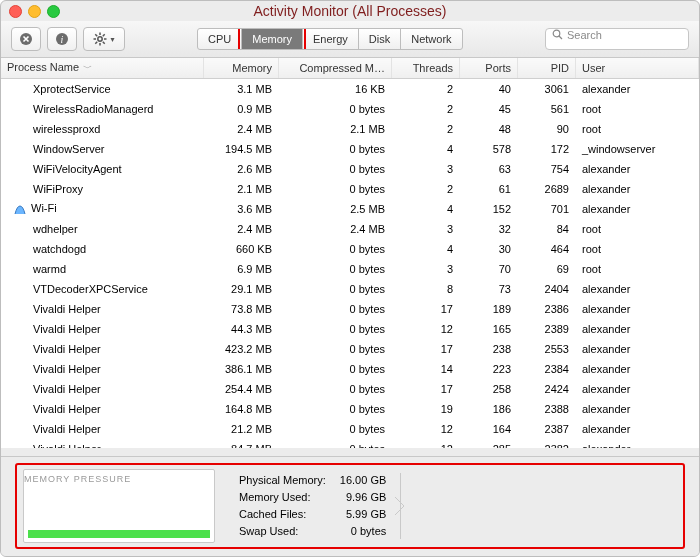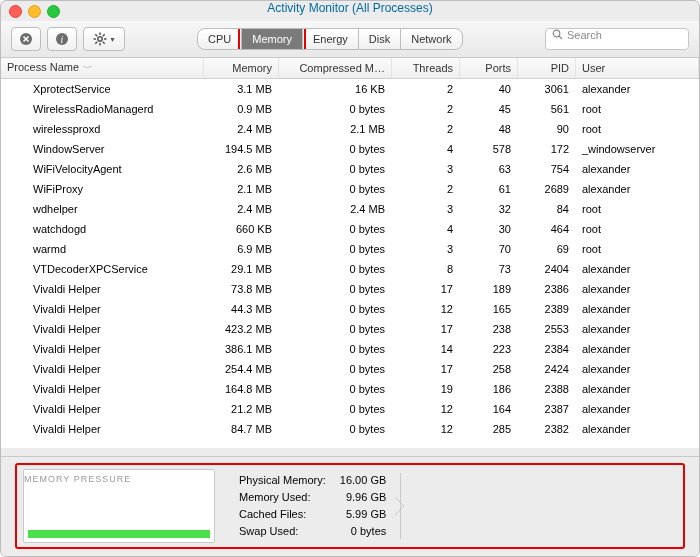--- a/index.html
+++ b/index.html
@@ -1,25 +1,25 @@
 <!DOCTYPE html>
 <html><head>
 <meta charset="utf-8">
 <style>
   html,body{margin:0;padding:0;font-family:-apple-system,Helvetica,Arial,sans-serif;font-size:11px;color:#000;background:#fff;}
   .window{width:700px;height:557px;position:relative;background:#ececec;border:1px solid #bdbdbd;border-radius:6px;overflow:hidden;box-sizing:border-box;}
-  .titlebar{height:20px;display:flex;align-items:flex-start;justify-content:center;position:relative;font-size:12px;color:#0369a1;}
+  .titlebar{height:20px;display:flex;align-items:center;justify-content:center;position:relative;font-size:14px;color:#7f1d1d;}
   .traffic{position:absolute;left:8px;top:4px;display:flex;gap:6px;}
   .tl{width:11px;height:11px;border-radius:50%;}
   .tl.red{background:#ff5f57;border:1px solid #e24238;}
   .tl.amb{background:#ffbd2e;border:1px solid #e1a116;}
   .tl.grn{background:#28c940;border:1px solid #1dad2b;}
   .toolbar{height:36px;display:flex;align-items:center;padding:0 10px;gap:6px;background:linear-gradient(#f7f7f7,#e8e8e8);border-bottom:1px solid #c8c8c8;}
   .tbtn{width:28px;height:22px;border:1px solid #bdbdbd;border-radius:4px;background:linear-gradient(#fff,#f0f0f0);display:flex;align-items:center;justify-content:center;color:#555;}
-  .seg{display:flex;border:1px solid #bdbdbd;border-radius:8px;overflow:hidden;background:linear-gradient(#fff,#f0f0f0);}
+  .seg{display:flex;border:1px solid #bdbdbd;border-radius:3px;overflow:hidden;background:linear-gradient(#fff,#f0f0f0);}
   .seg-item{padding:4px 10px;border-right:1px solid #bdbdbd;color:#333;position:relative;}
   .seg-item:last-child{border-right:none;}
   .seg-item.active{background:#7a7a7a;color:#fff;}
   .hl-red{position:absolute;inset:-4px -4px -4px -4px;border:2px solid #e60000;border-radius:3px;pointer-events:none;}
   .search{margin-left:auto;width:130px;height:20px;border:1px solid #c6c6c6;border-radius:4px;background:#fff;display:flex;padding:0 6px;color:#8a8a8a;gap:4px;}
   .table{height:390px;overflow:auto;background:#fff;}
   table{width:100%;border-collapse:collapse;font-size:11px;}
   th{background:linear-gradient(#fafafa,#efefef);border-bottom:1px solid #cfcfcf;border-right:1px solid #e3e3e3;padding:3px 6px;text-align:left;font-weight:400;color:#333;position:sticky;top:0;white-space:nowrap;}
   th.num,td.num{text-align:right;}
   td{padding:2px 6px;height:16px;white-space:nowrap;border-right:1px solid rgba(0,0,0,0);}
@@ -159,20 +159,31 @@
             <td class="num">754</td>
             <td>alexander</td>
           </tr>
           <tr>
             <td class="pn">WiFiProxy</td>
             <td class="num">2.1 MB</td>
             <td class="num">0 bytes</td>
             <td class="num">2</td>
             <td class="num">61</td>
             <td class="num">2689</td>
+            <td>alexander</td>
+          </tr>
+          <tr>
+            <td class="pn"><span class="ico"><svg width="14" height="14">
+                  <path d="M2 12 Q4 4 7 4 Q10 4 12 12" fill="#6bb6ff" stroke="#3a7ac0"></path>
+                </svg></span>Wi-Fi</td>
+            <td class="num">3.6 MB</td>
+            <td class="num">2.5 MB</td>
+            <td class="num">4</td>
+            <td class="num">152</td>
+            <td class="num">701</td>
             <td>alexander</td>
           </tr>
           <tr>
             <td class="pn">wdhelper</td>
             <td class="num">2.4 MB</td>
             <td class="num">2.4 MB</td>
             <td class="num">3</td>
             <td class="num">32</td>
             <td class="num">84</td>
             <td>root</td>

